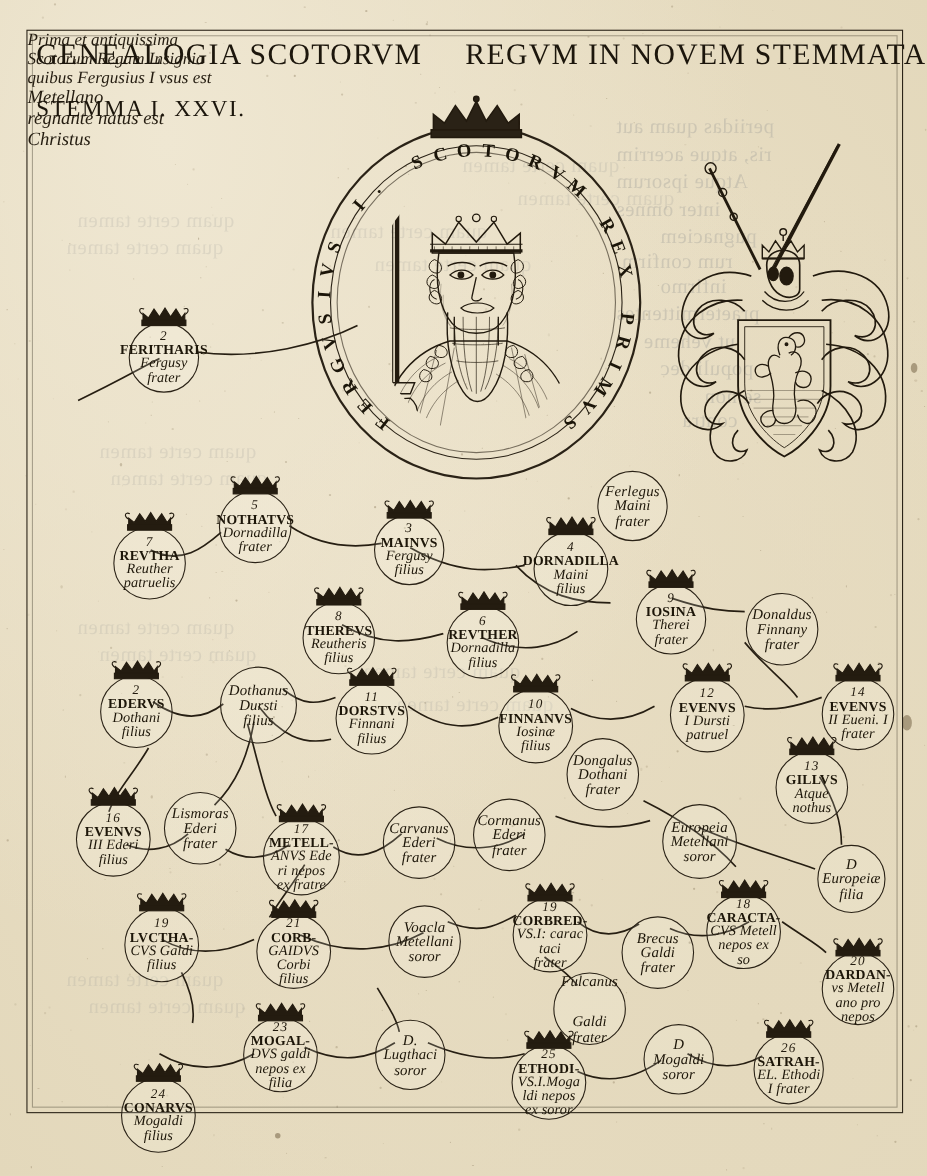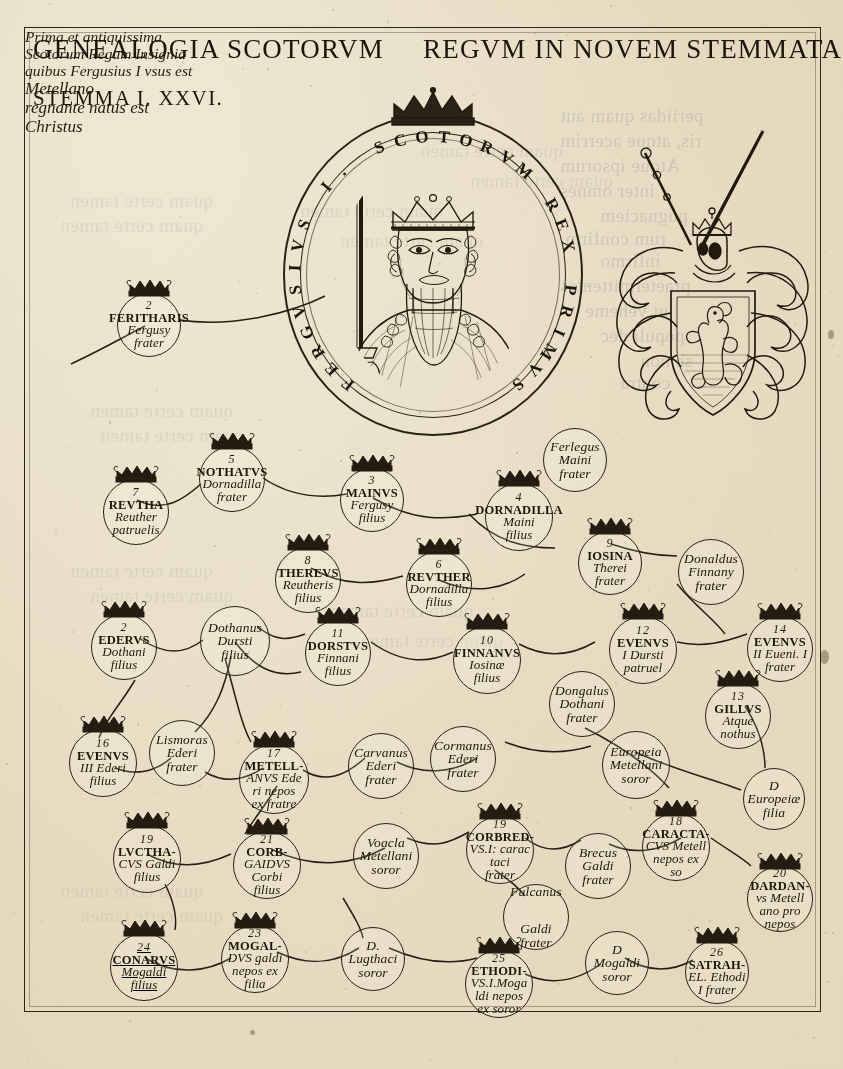--- a/index.html
+++ b/index.html
@@ -1071,21 +1071,21 @@
               <path d="M3 7 C-2 4 0 0 4 2" fill="none"></path>
               <path d="M41 7 C46 4 44 0 40 2" fill="none"></path>
             </g>
           </svg>
         </div>
         <div class="num">13</div>
         <div class="nm">GILLVS</div>
         <div class="de" style="white-space: pre;">Atque
 nothus</div>
       </div>
-      <div class="node plain" style="left: 524px; top: 643px; width: 66px; height: 66px;">
+      <div class="node plain" style="left: 490px; top: 643px; width: 66px; height: 66px;">
         <div class="nm">Dongalus</div>
         <div class="de" style="white-space: pre;">Dothani
 frater</div>
       </div>
       <div class="node" style="left: 44px; top: 701px; width: 68px; height: 68px;">
         <div class="crown">
           <svg width="44" height="18" viewBox="0 0 44 18">
             <g stroke="#241c10" fill="#241c10" stroke-width="1">
               <path d="M3 15 L3 6 L8 10 L13 2 L18 9 L23 1 L28 9 L33 2 L38 10 L41 6 L41 15 Z"></path>
               <rect x="2" y="12" width="40" height="5"></rect>
@@ -1233,21 +1233,21 @@
         <div class="nm">DARDAN-</div>
         <div class="de" style="white-space: pre;">vs Metell
 ano pro
 nepos</div>
       </div>
       <div class="node plain" style="left: 478px; top: 856px; width: 66px; height: 66px; gap: 24px;">
         <div class="nm">Fulcanus</div>
         <div class="de" style="white-space: pre;">Galdi
 frater</div>
       </div>
-      <div class="node" style="left: 85px; top: 905px; width: 68px; height: 68px; text-decoration: underline;">
+      <div class="node" style="left: 85px; top: 952px; width: 68px; height: 68px;">
         <div class="crown">
           <svg width="44" height="18" viewBox="0 0 44 18">
             <g stroke="#241c10" fill="#241c10" stroke-width="1">
               <path d="M3 15 L3 6 L8 10 L13 2 L18 9 L23 1 L28 9 L33 2 L38 10 L41 6 L41 15 Z"></path>
               <rect x="2" y="12" width="40" height="5"></rect>
               <path d="M3 7 C-2 4 0 0 4 2" fill="none"></path>
               <path d="M41 7 C46 4 44 0 40 2" fill="none"></path>
             </g>
           </svg>
         </div>

